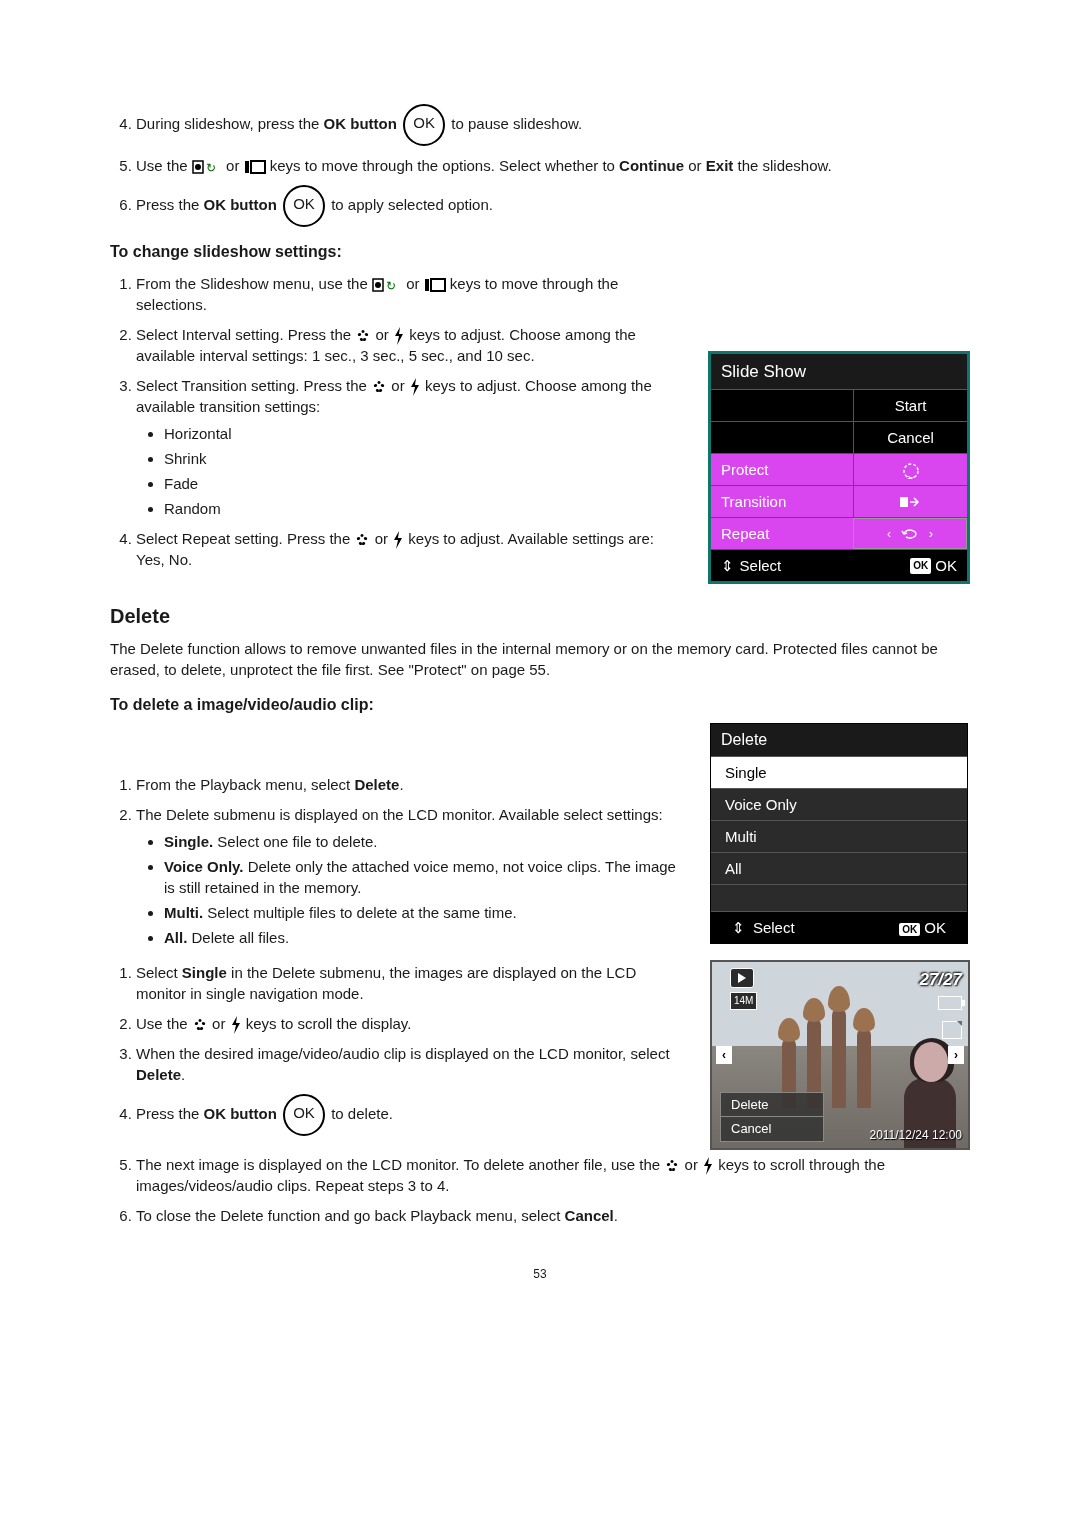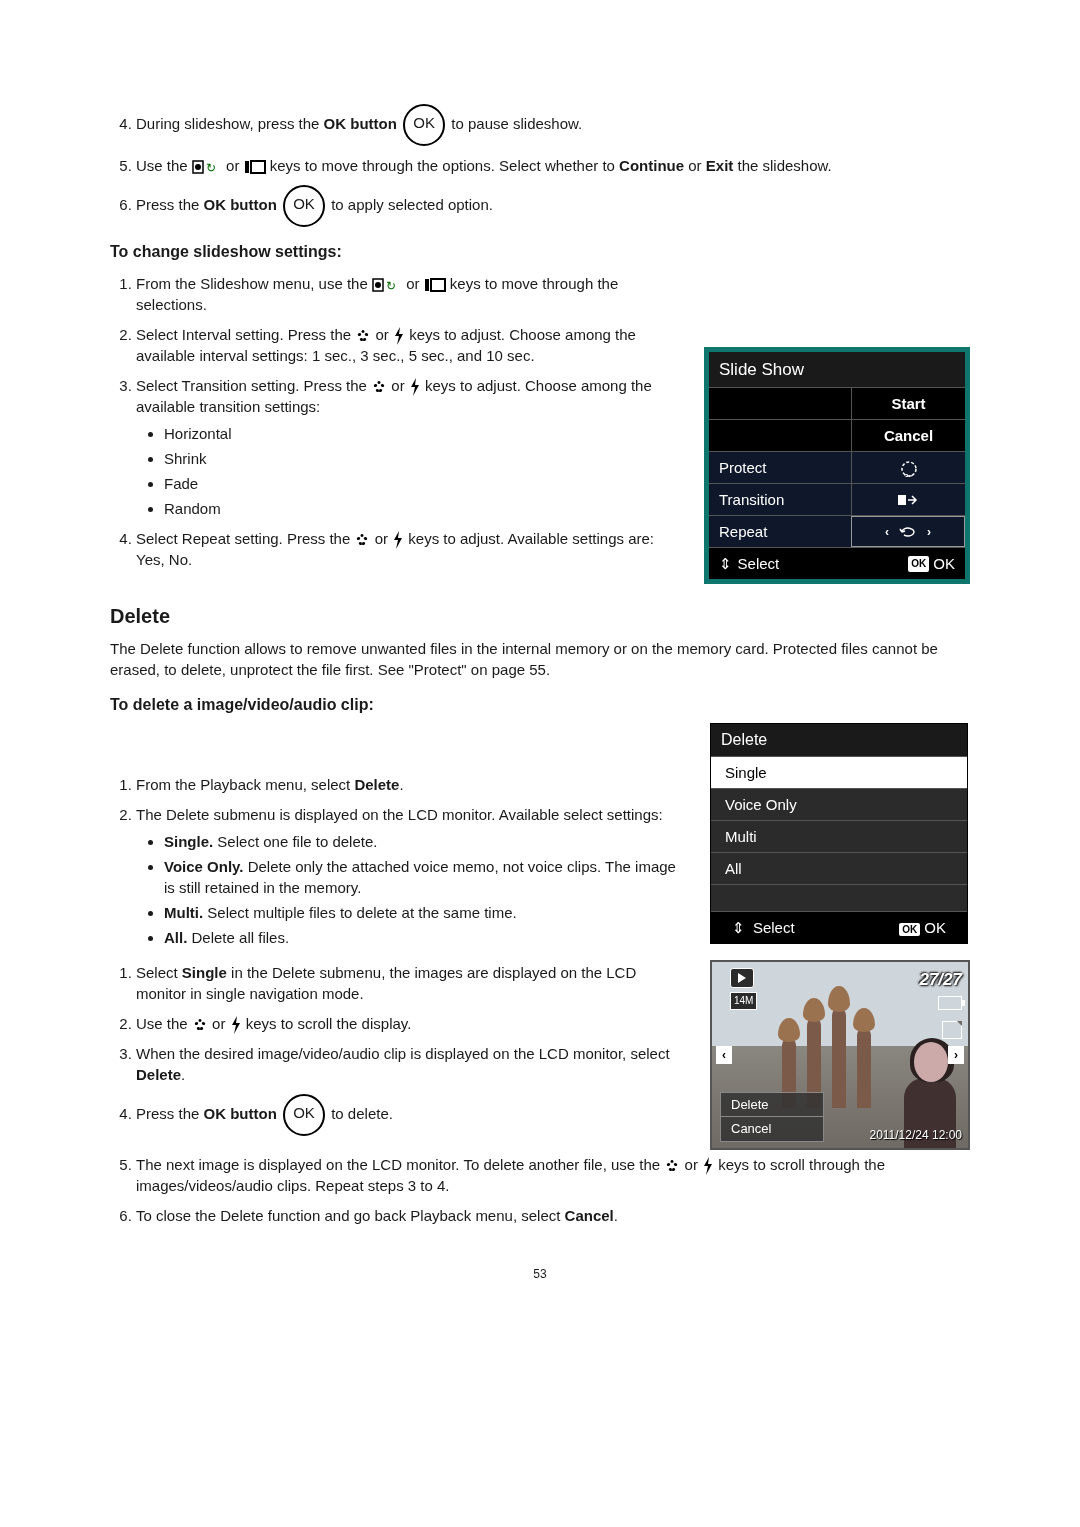--- a/index.html
+++ b/index.html
@@ -36,23 +36,23 @@
   }
   .inline-icon { vertical-align: middle; }
 
   .row { display: flex; gap: 28px; align-items: flex-end; }
   .col-text { flex: 1; }
   .col-fig { flex: 0 0 auto; }
 
   
   .panel {
     width: 256px;
-    background: #0f172a;
+    background: #d946ef;
     color: #fff;
-    border: 5px solid #0f766e;
+    border: 3px solid #0f766e;
     font-size: 15px;
   }
   .panel .title {
     background: #1a1a1a;
     padding: 6px 10px;
     font-size: 17px;
   }
   .panel .row2 {
     display: flex;
     border-top: 1px solid #555;
@@ -63,21 +63,20 @@
   }
   .panel .row2 .r {
     flex: 1;
     text-align: center;
     padding: 5px 12px;
     border-left: 1px solid #555;
     display:flex;
     align-items:center;
     justify-content:center;
     gap:10px;
-    font-weight:bold;
   }
   .panel .row2.dark .l,
   .panel .row2.dark .r { background:#000; }
   .panel .foot {
     background:#000;
     display:flex;
     padding:5px 10px;
     border-top:1px solid #555;
     align-items:center;
     justify-content:space-between;

